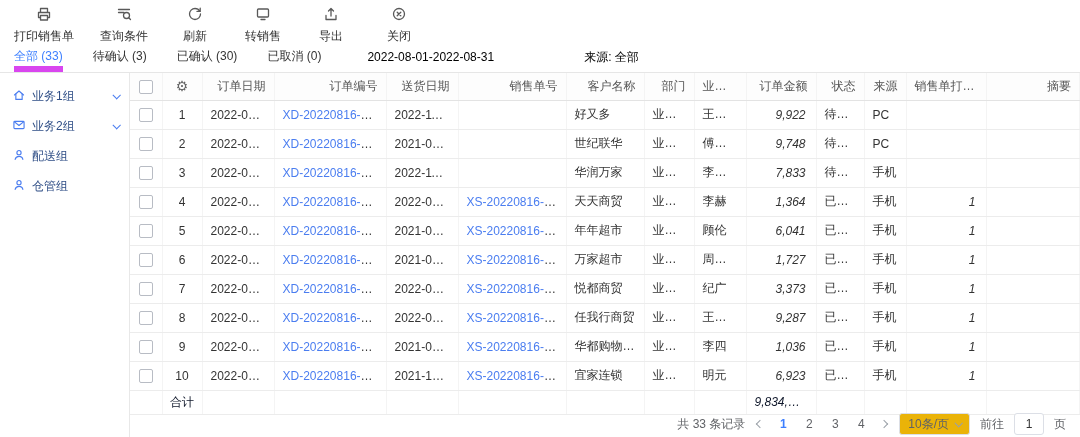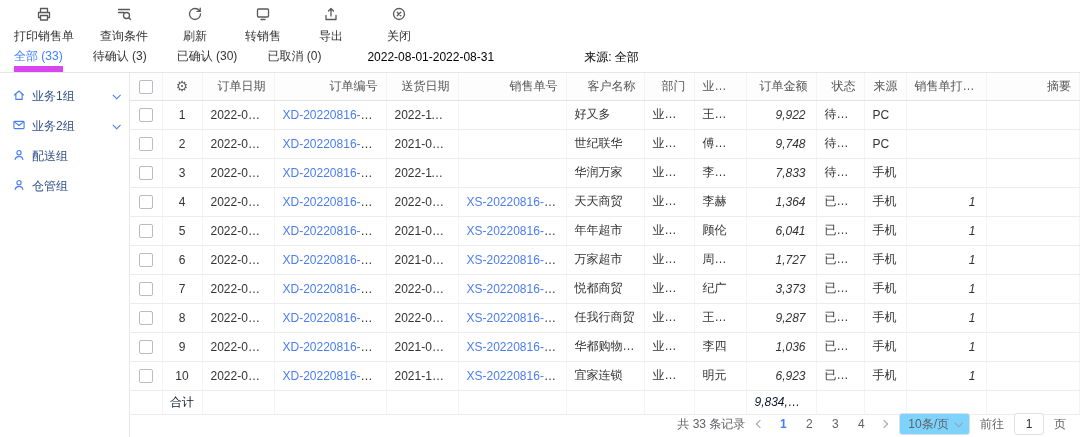--- a/index.html
+++ b/index.html
@@ -51,21 +51,21 @@
   input[type=checkbox] { appearance: none; -webkit-appearance: none; width: 14px; height: 14px;
     border: 1px solid #b8bcc4; border-radius: 2px; background: #fff; margin: 0; vertical-align: middle; cursor: pointer; }
 
   
   .pagination { margin-top: auto; display: flex; align-items: center; justify-content: flex-end; gap: 10px;
     padding: 0 14px 4px 0; height: 23px; color: #606266; }
   .page-num { min-width: 16px; text-align: center; cursor: pointer; color: #606266; }
   .page-num.current { color: #3D7FFF; font-weight: bold; }
   .page-arrow { cursor: pointer; display: inline-flex; align-items: center; padding: 0 2px; }
   .page-size { display: inline-flex; align-items: center; gap: 6px; border: 1px solid #dcdfe6; border-radius: 3px;
-    height: 22px; padding: 0 8px; cursor: pointer; background: #7dd3fc; }
+    height: 22px; padding: 0 8px; cursor: pointer; background: #eab308; }
   .goto-input { width: 30px; height: 22px; border: 1px solid #dcdfe6; border-radius: 3px; text-align: center;
     font-size: 12px; color: #333; outline: none; }
 </style>
 </head>
 <body>
 
 <div class="toolbar">
   <div class="tool">
     <span><svg viewBox="0 0 16 16">
           <path d="M4.5 6V2.5h7V6"></path>

